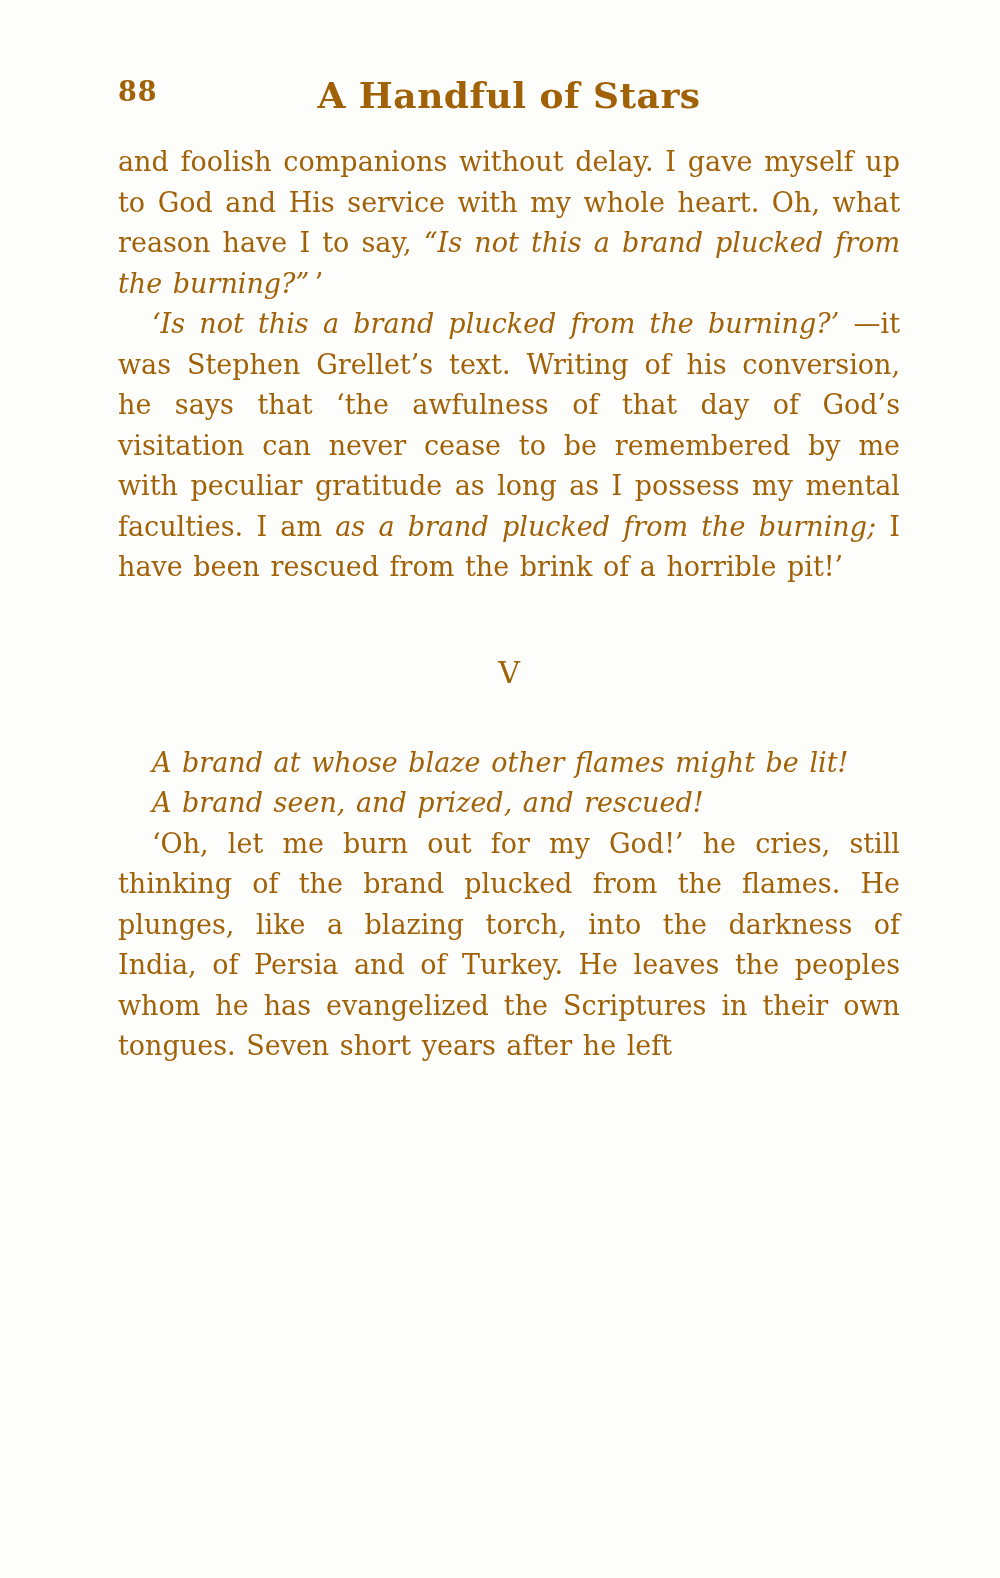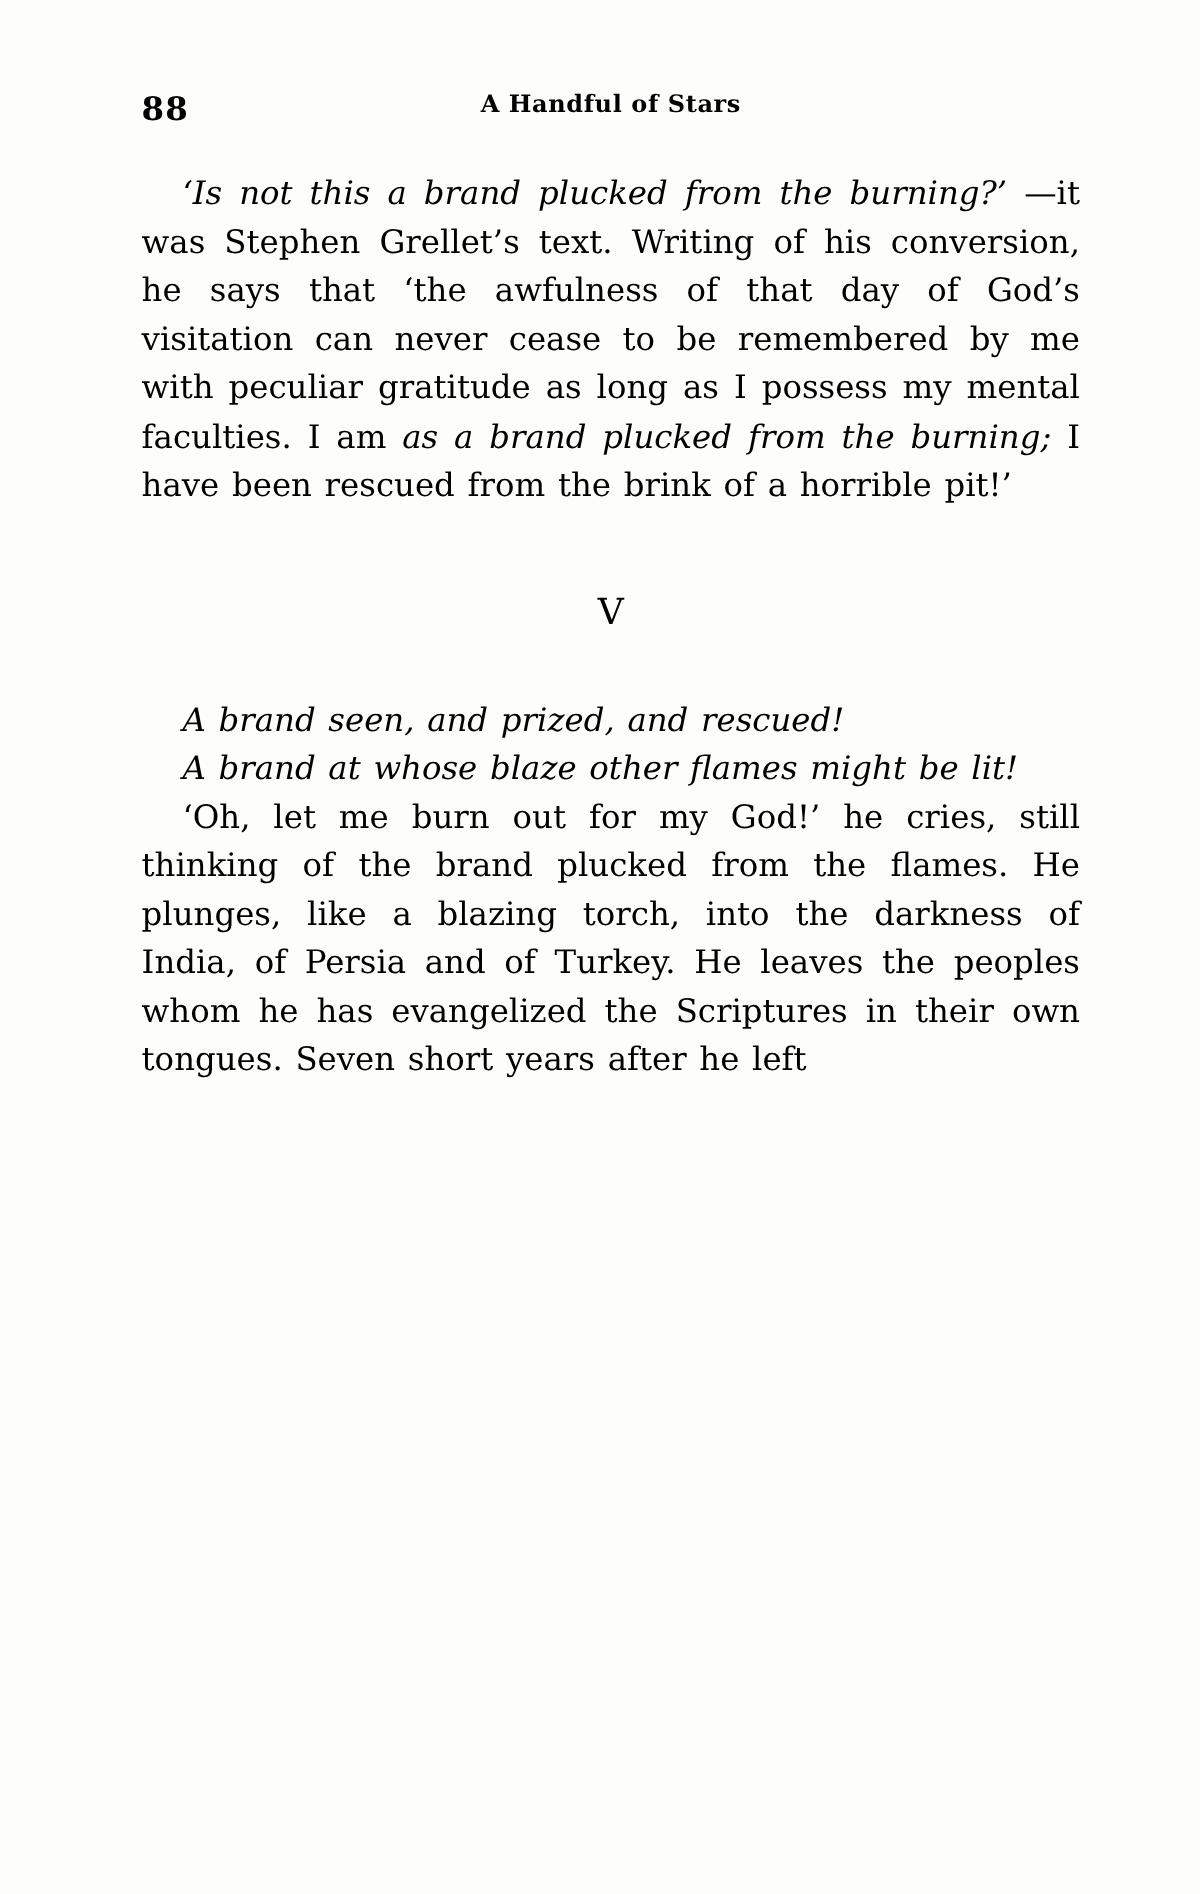--- a/index.html
+++ b/index.html
@@ -9,40 +9,40 @@
   }
   .page {
     position: relative;
     width: 1000px;
     height: 1578px;
     margin: 0 auto;
     background: #fdfdfb;
     box-sizing: border-box;
     padding: 74px 100px 0 118px;
     font-family: "DejaVu Serif", "Liberation Serif", serif;
-    color: #000000;
+    color: #a16207;
     overflow: hidden;
   }
   .header {
     position: relative;
     height: 44px;
     margin-bottom: 24px;
   }
   .page-num {
     position: absolute;
     left: 0;
     top: 2px;
     font-size: 27px;
     font-weight: bold;
     letter-spacing: 1px;
   }
   .book-title {
     display: block;
     text-align: center;
-    font-size: 20px;
+    font-size: 36px;
     font-weight: bold;
     letter-spacing: 0.5px;
   }
   .body-text {
     font-size: 27px;
     line-height: 1.5;
     text-align: justify;
     word-spacing: 2px;
   }
   .body-text p {
@@ -68,29 +68,30 @@
 
 <div class="page">
 
   <div class="header">
     <span class="page-num">88</span>
     <span class="book-title">A Handful of Stars</span>
   </div>
 
   <div class="body-text">
 
+    <p class="noindent"><span>and foolish companions without delay.  I gave myself up to God and His service with my whole heart.  Oh, what reason have I to say, </span><span class="it">“Is not this a brand plucked from the burning?”</span><span> ’</span></p>
 
     <p><span class="it">‘Is not this a brand plucked from the burning?’</span><span> —it was Stephen Grellet’s text.  Writing of his conversion, he says that ‘the awfulness of that day of God’s visitation can never cease to be remembered by me with peculiar gratitude as long as I possess my mental faculties.  I am </span><span class="it">as a brand plucked from the burning;</span><span> I have been rescued from the brink of a horrible pit!’</span></p>
 
     <h2 class="section-heading">V</h2>
 
 
 
+    <p><span class="it">A brand at whose blaze other flames might be lit!</span></p>
+
     <p><span class="it">A brand seen, and prized, and rescued!</span></p>
-
-    <p><span class="it">A brand at whose blaze other flames might be lit!</span></p>
 
 
     <p><span>‘Oh, let me burn out for my God!’ he cries, still thinking of the brand plucked from the flames.  He plunges, like a blazing torch, into the darkness of India, of Persia and of Turkey.  He leaves the peoples whom he has evangelized the Scriptures in their own tongues.  Seven short years after he left</span></p>
 
   </div>
 
 </div>
 
 </body></html>

